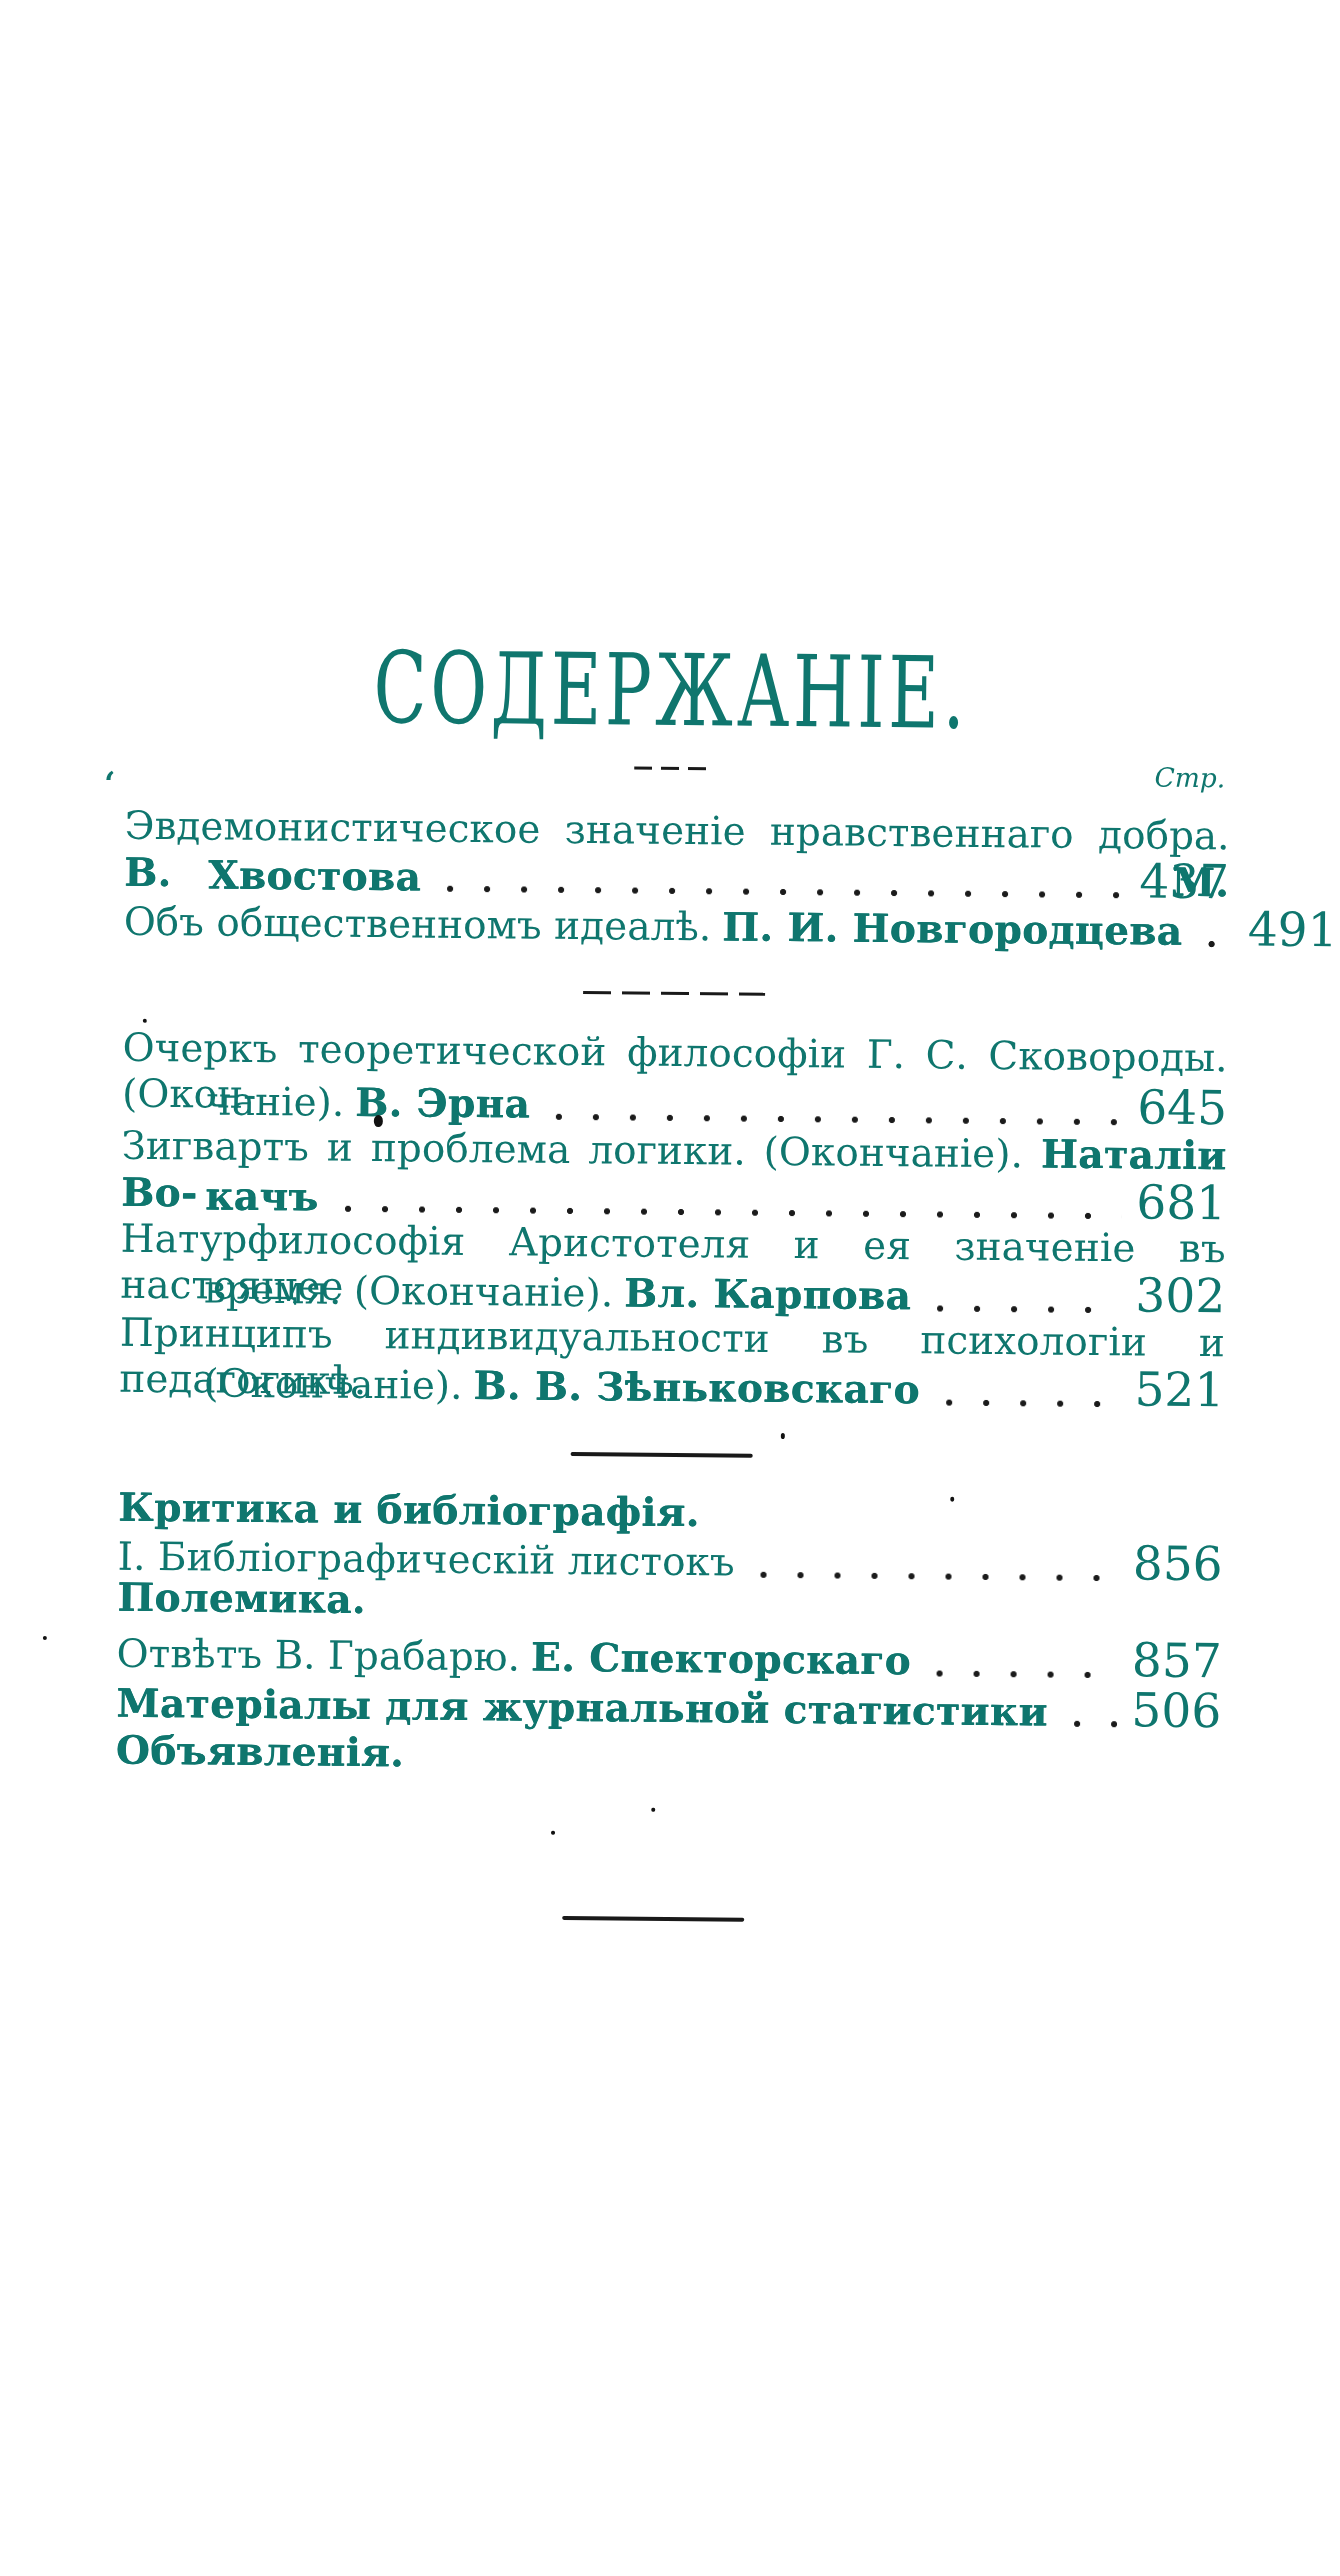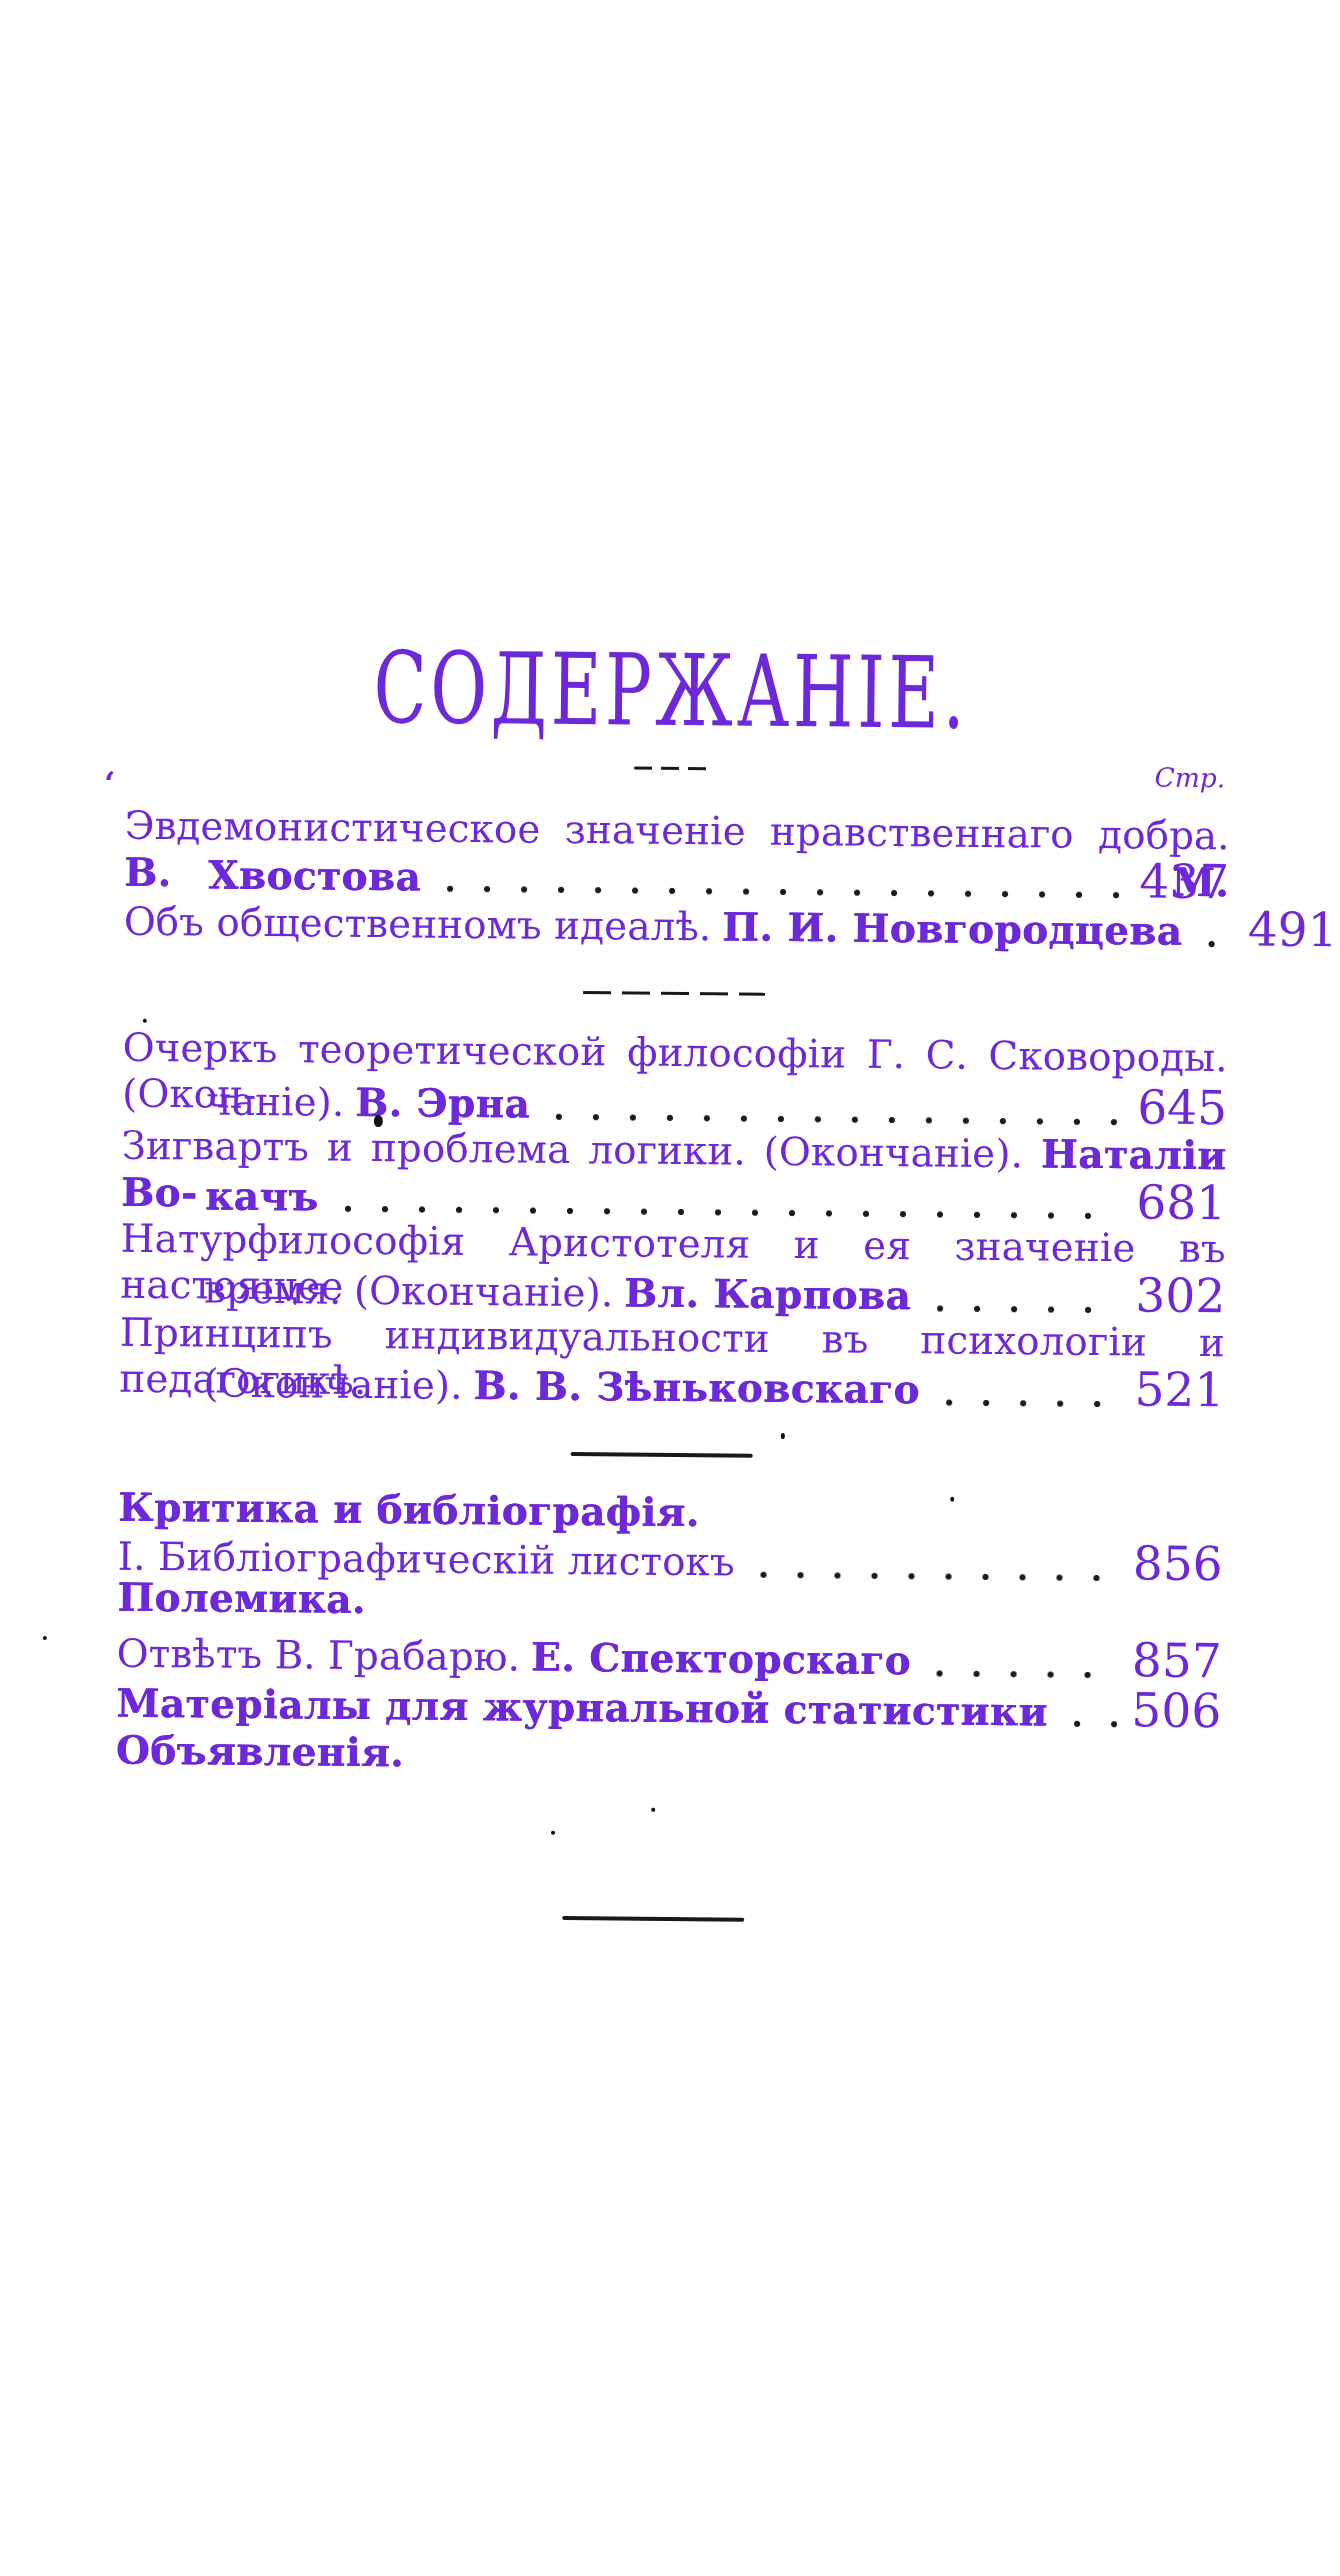--- a/index.html
+++ b/index.html
@@ -1,19 +1,19 @@
 <!DOCTYPE html>
 <html style="font-size:14px"><head>
 <meta charset="utf-8">
 <style>
   html,body { margin:0; padding:0; background:#e8e8e8; }
   .page {
     position:relative; width:1340px; height:2576px; margin:0 auto;
     background:#ffffff; overflow:hidden;
-    font-family:"DejaVu Serif", serif; color:#6d28d9;
+    font-family:"DejaVu Serif", serif; color:#0f766e;
   }
   .sheet { position:absolute; inset:0; transform:rotate(0.55deg); transform-origin:264px 793px; }
 
   
   .title-wrap { position:absolute; top:637px; left:0; width:100%; text-align:center; }
   .title {
     display:inline-block; font-size:99px; line-height:1; letter-spacing:5.3px;
     transform:scaleX(0.70); transform-origin:center; white-space:nowrap;
   }
 

